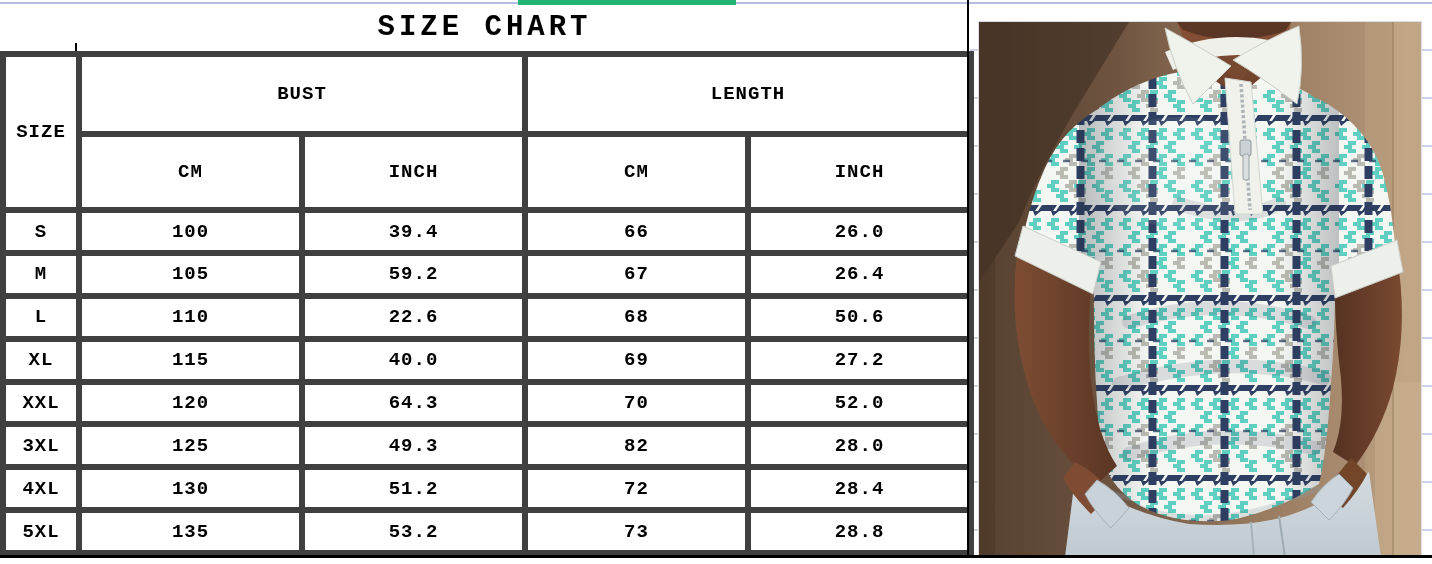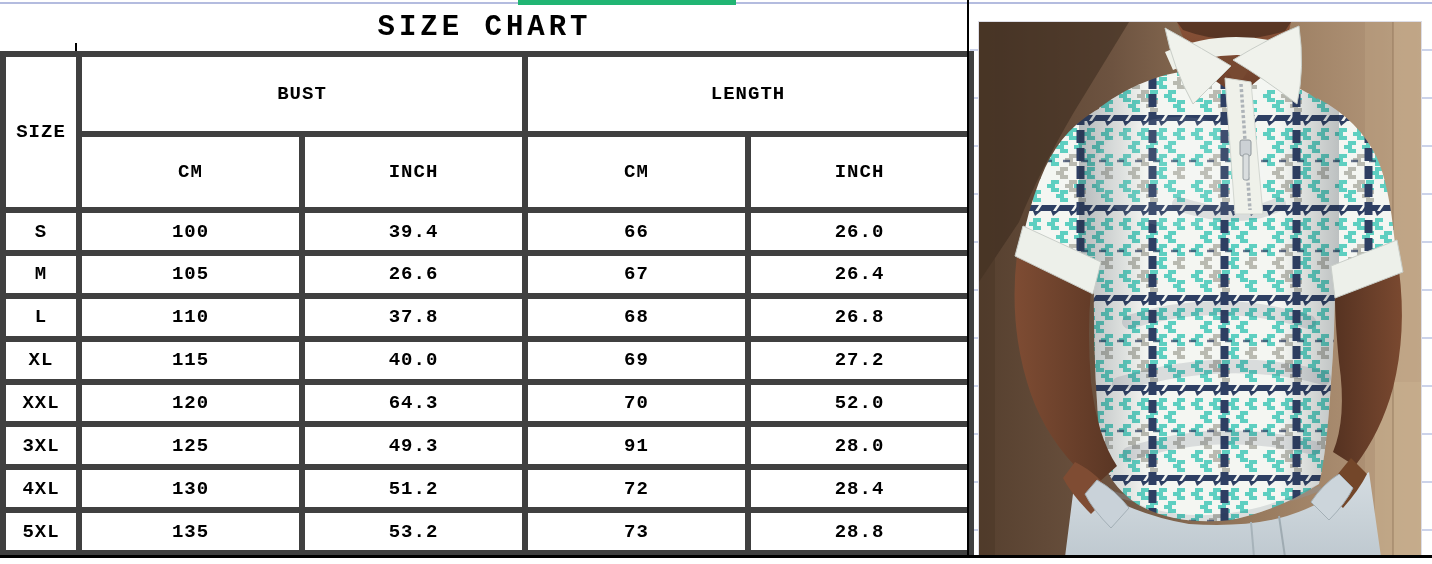--- a/index.html
+++ b/index.html
@@ -83,50 +83,50 @@
         <tr>
       <td>S</td>
       <td>100</td>
       <td>39.4</td>
       <td>66</td>
       <td>26.0</td>
     </tr>
         <tr>
       <td>M</td>
       <td>105</td>
-      <td>26.6</td>
+      <td>59.2</td>
       <td>67</td>
       <td>26.4</td>
     </tr>
         <tr>
       <td>L</td>
       <td>110</td>
-      <td>37.8</td>
+      <td>22.6</td>
       <td>68</td>
-      <td>26.8</td>
+      <td>50.6</td>
     </tr>
         <tr>
       <td>XL</td>
       <td>115</td>
       <td>40.0</td>
       <td>69</td>
       <td>27.2</td>
     </tr>
         <tr>
       <td>XXL</td>
       <td>120</td>
       <td>64.3</td>
       <td>70</td>
       <td>52.0</td>
     </tr>
         <tr>
       <td>3XL</td>
       <td>125</td>
       <td>49.3</td>
-      <td>91</td>
+      <td>82</td>
       <td>28.0</td>
     </tr>
         <tr>
       <td>4XL</td>
       <td>130</td>
       <td>51.2</td>
       <td>72</td>
       <td>28.4</td>
     </tr>
         <tr>

